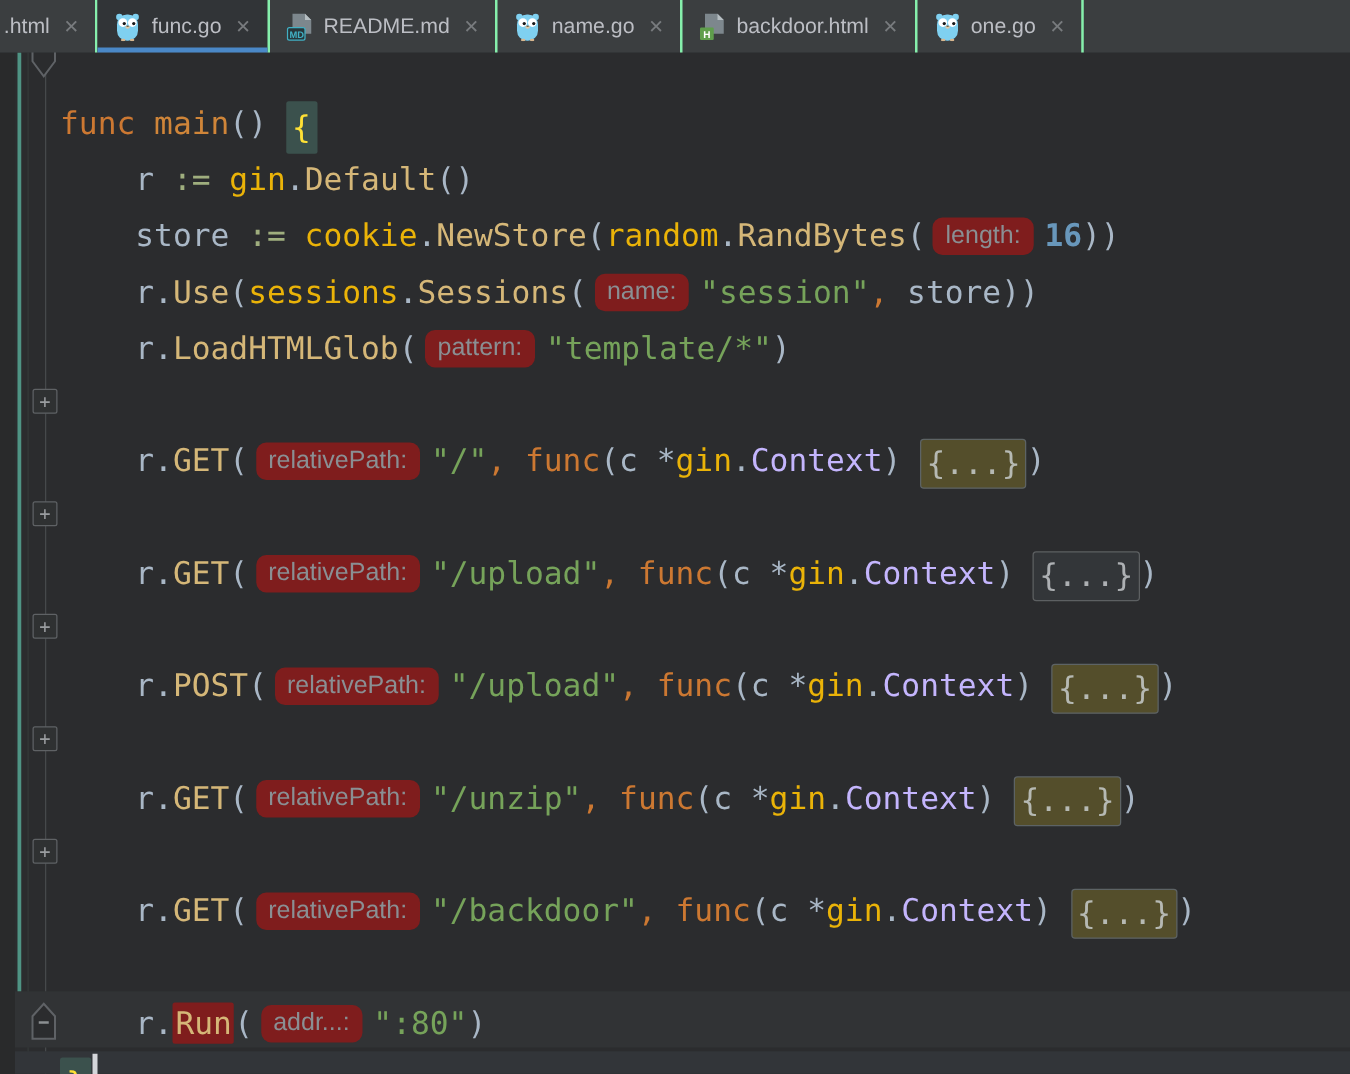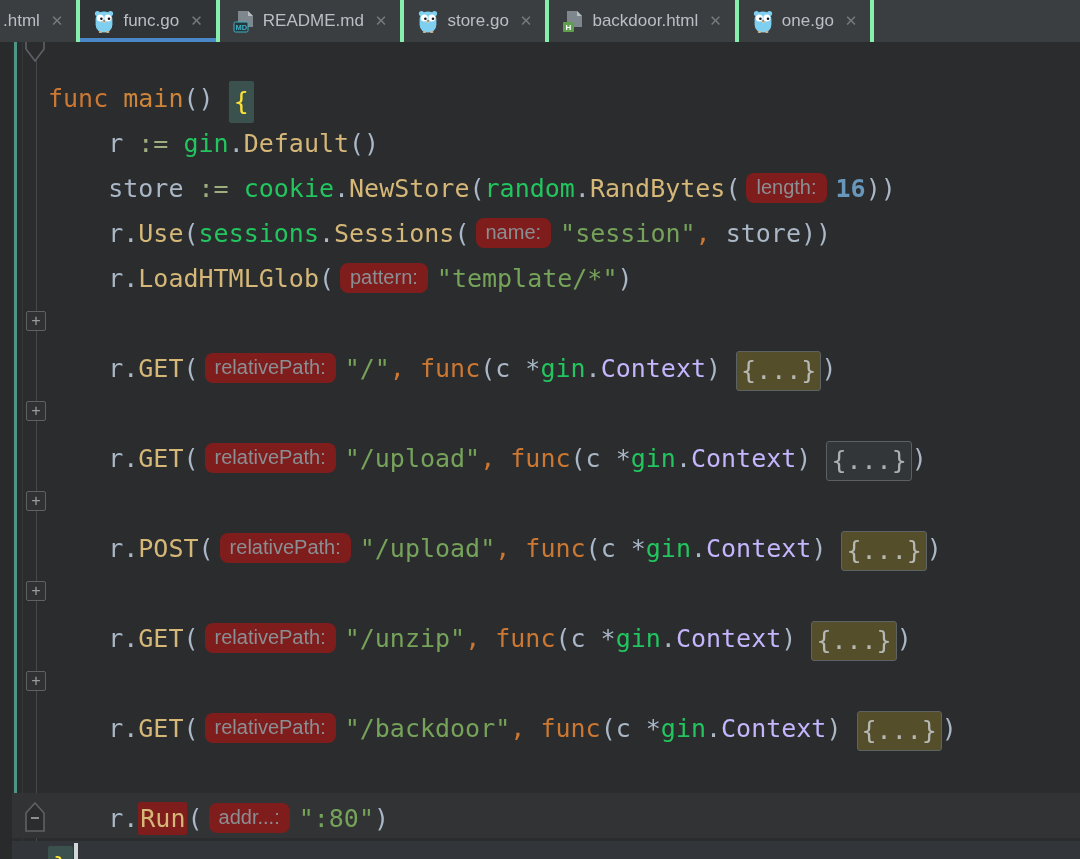--- a/index.html
+++ b/index.html
@@ -5,21 +5,21 @@
   * { margin:0; padding:0; box-sizing:border-box; }
   html,body { width:1080px; height:859px; overflow:hidden; background:#2b2c2e; font-family:"Liberation Sans", sans-serif; }
 
   
   .tabbar {
     position:absolute; top:0; left:0; width:1080px; height:42px;
     background:#3b3e40; display:flex; z-index:10;
   }
   .tab {
     display:flex; align-items:center; height:42px; padding:0 13px;
-    border-right:4px solid #86efac; color:#bcbec4; font-size:17px;
+    border-right:2px solid #86efac; color:#bcbec4; font-size:17px;
     position:relative; cursor:default; white-space:nowrap;
   }
   .tab.active { background:#313437; }
   .tab.active::after {
     content:""; position:absolute; left:0; right:0; bottom:0; height:4px; background:#4a88c7;
   }
   .tab .ticon { margin-right:8px; display:inline-flex; flex:none; }
   .tab .close { margin-left:11px; color:#787b7e; font-size:15px; }
   .tab.first { padding-left:3px; }
 
@@ -36,21 +36,21 @@
   #code {
     position:absolute; left:48px; top:28px;
     font-family:"DejaVu Sans Mono", monospace; font-size:25px; color:#a9b7c6;margin-top:48px;
   }
   .code-line { height:45px; line-height:45px; white-space:pre; }
 
   .tk-pl     { color:#a9b7c6; }
   .tk-kw     { color:#cc7832; }
   .tk-fn     { color:#d5b778; }
   .tk-fndecl { color:#cf8539; }
-  .tk-pkg    { color:#22c55e; }
+  .tk-pkg    { color:#eab308; }
   .tk-str    { color:#76a35a; }
   .tk-num    { color:#6897bb;font-weight:bold; }
   .tk-asn    { color:#9fae7e; }
   .tk-comma  { color:#cc7832; }
   .tk-typ    { color:#c4b5fd; }
 
   .inlay {
     display:inline-block; font-family:"Liberation Sans", sans-serif; font-size:20px;
     color:#8a8f93; background:#7f1d1d; border-radius:8px;
     padding:3px 10px 4px; margin:0 9px 0 6px; line-height:normal; vertical-align:3px;
@@ -174,21 +174,21 @@
         <circle cx="7.3" cy="8" r="3.5" fill="#ffffff"></circle>
           <circle cx="14.9" cy="8" r="3.5" fill="#ffffff"></circle>
         <circle cx="8.4" cy="8.8" r="1.3" fill="#17181a"></circle>
           <circle cx="16" cy="8.8" r="1.3" fill="#17181a"></circle>
         <ellipse cx="11.1" cy="11.6" rx="1.9" ry="1.3" fill="#e0c9a8"></ellipse>
         <ellipse cx="11.1" cy="10.9" rx="1" ry="0.6" fill="#6b5b45"></ellipse>
         <ellipse cx="7.5" cy="22" rx="1.8" ry="1" fill="#d8b78e"></ellipse>
           <ellipse cx="14.7" cy="22" rx="1.8" ry="1" fill="#d8b78e"></ellipse>
       </svg>
     </span>
-    <span>store.go</span>
+    <span>name.go</span>
     <span class="close">✕</span>
   </div>
 
   <div class="tab">
     <span class="ticon">
       <svg width="22" height="23" viewBox="0 0 22 23">
         <path d="M5 1 h10 l5 5 v11 h-15 z" fill="#7d878d"></path>
         <path d="M15 1 l5 5 h-5 z" fill="#b6bec2"></path>
         <rect x="1" y="12" width="11" height="10" rx="1" fill="#5f9e4c"></rect>
         <text x="3.6" y="20.2" font-family="Liberation Sans, sans-serif" font-size="8" font-weight="bold" fill="#ffffff">H</text>

